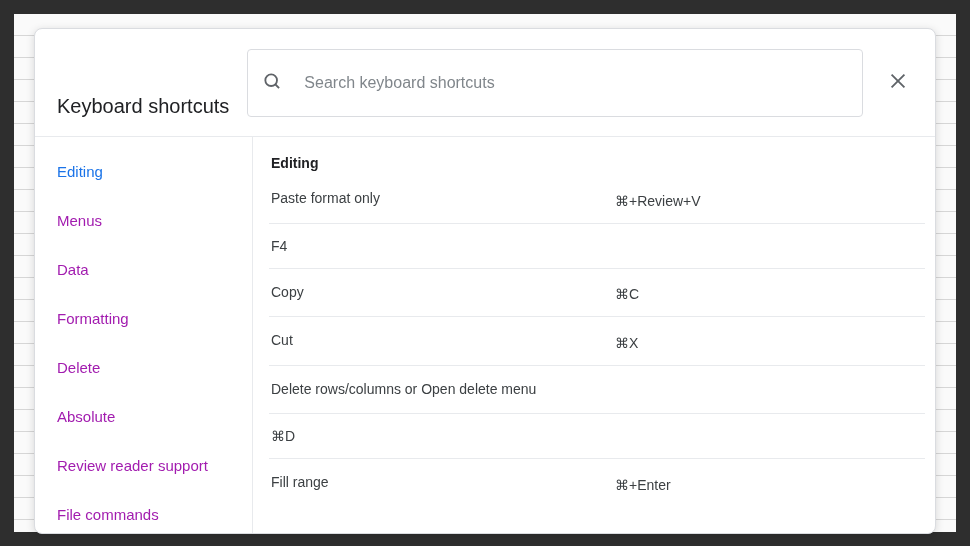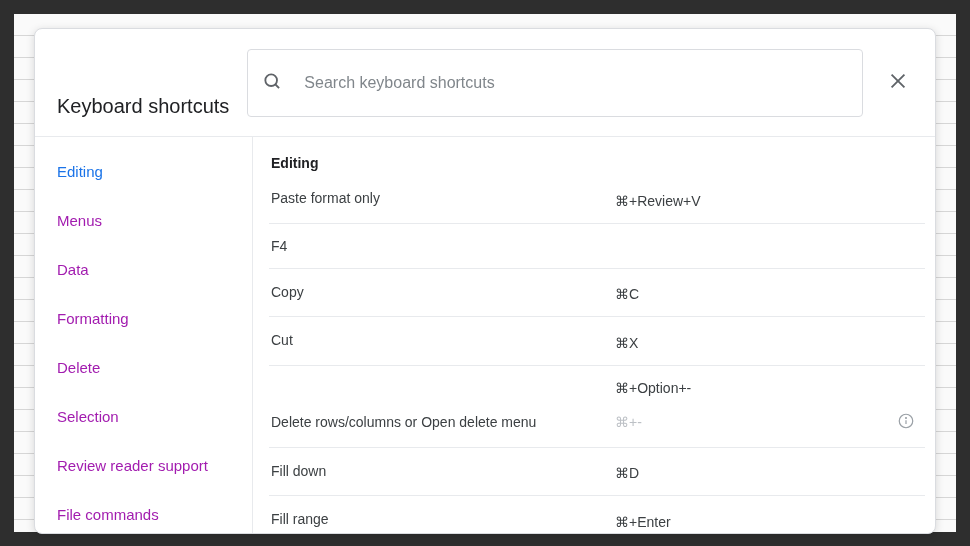--- a/index.html
+++ b/index.html
@@ -195,21 +195,21 @@
     </button>
   </div>
 
   <div class="dialog-body">
     <div class="sidebar" id="sidebar">
         <div class="sidebar-item active">Editing</div>
         <div class="sidebar-item">Menus</div>
         <div class="sidebar-item">Data</div>
         <div class="sidebar-item">Formatting</div>
         <div class="sidebar-item">Delete</div>
-        <div class="sidebar-item">Selection</div>
+        <div class="sidebar-item">Absolute</div>
         <div class="sidebar-item">Review reader support</div>
         <div class="sidebar-item">File commands</div>
       </div>
     <div class="content">
       <div class="section-title">Editing</div>
       <div id="rows">
           <div class="shortcut-row">
             <div class="shortcut-name">Paste format only</div>
             <div class="shortcut-keys">
               <div class="key-line">
@@ -235,36 +235,22 @@
           <div class="shortcut-row">
             <div class="shortcut-name">Cut</div>
             <div class="shortcut-keys">
               <div class="key-line">
                 <span class="key-text">⌘X</span>
               </div>
             </div>
           </div>
           <div class="shortcut-row">
             <div class="shortcut-name">Delete rows/columns or Open delete menu</div>
-            <div class="shortcut-keys">
-              <div class="key-line">
-                <span class="key-text">⌘+Option+-</span>
-              </div>
-              <div class="key-line">
-                <span class="key-text dim">⌘+-</span>
-                <span class="info-icon"><svg width="18" height="18" viewBox="0 0 24 24" fill="none" stroke="currentColor" stroke-width="1.6">
-                    <circle cx="12" cy="12" r="9"></circle>
-                    <line x1="12" y1="11" x2="12" y2="16"></line>
-                    <circle cx="12" cy="8" r="0.6" fill="currentColor"></circle>
-                  </svg></span>
-              </div>
-            </div>
-          </div>
-          <div class="shortcut-row">
-            <div class="shortcut-name">Fill down</div>
+          </div>
+          <div class="shortcut-row">
             <div class="shortcut-keys">
               <div class="key-line">
                 <span class="key-text">⌘D</span>
               </div>
             </div>
           </div>
           <div class="shortcut-row">
             <div class="shortcut-name">Fill range</div>
             <div class="shortcut-keys">
               <div class="key-line">

